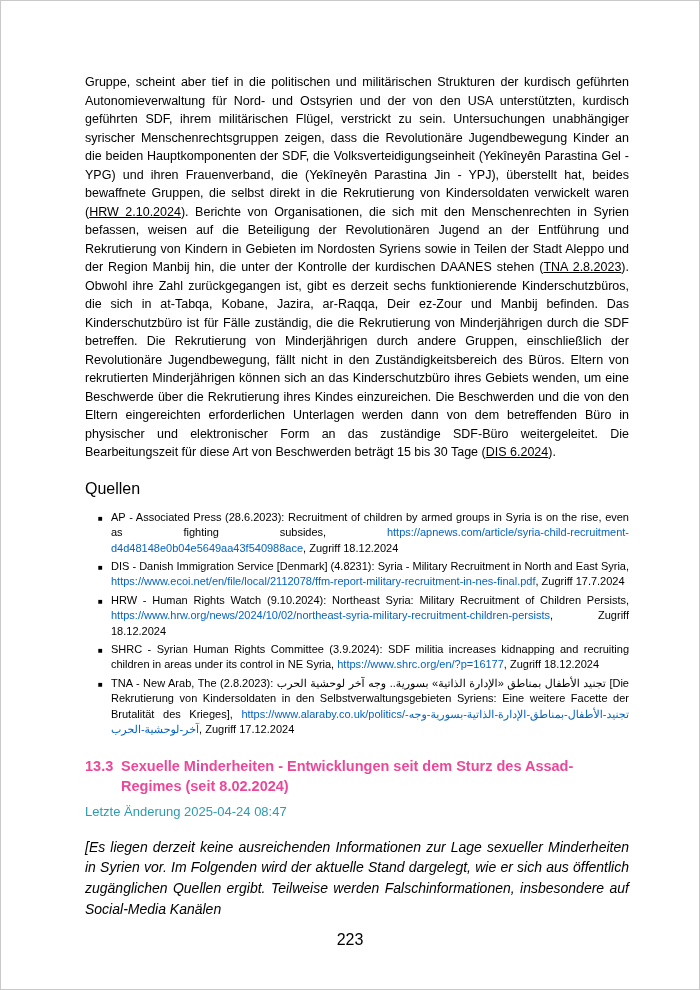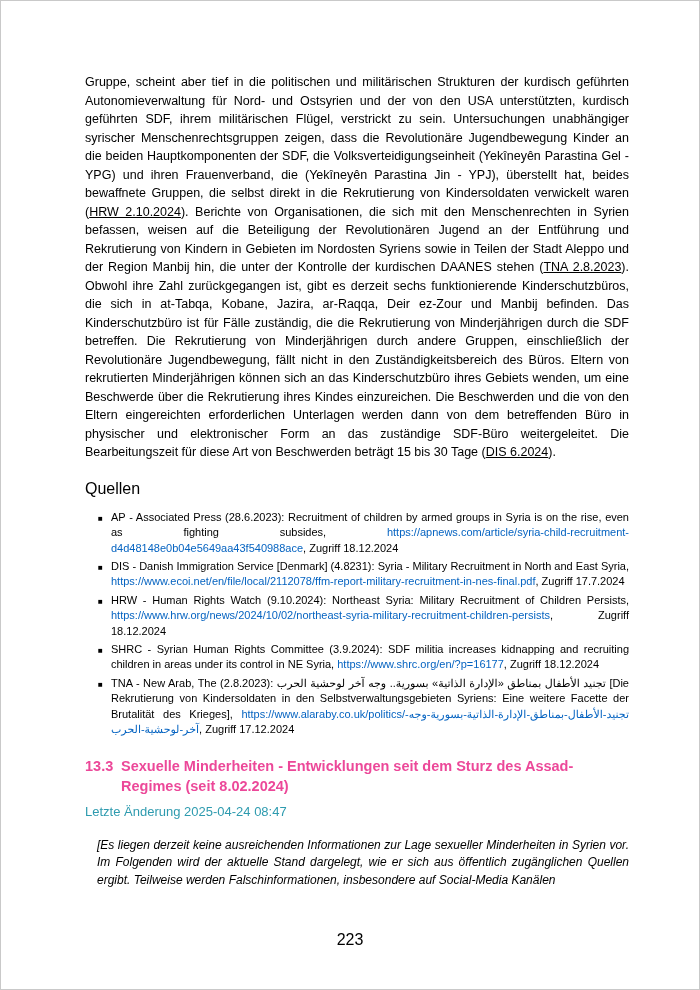--- a/index.html
+++ b/index.html
@@ -72,22 +72,22 @@
   .section-heading .sec-title{
     flex:1;
   }
   .last-change{
     margin:7px 0 0 0;
     color:#2E9BAF;
     font-size:13px;
     line-height:1.4;
   }
   .italic-par{
-    margin:15px 0 0 12px;
-    font-size:12px;
+    margin:15px 0 0 0;
+    font-size:14px;
     line-height:1.48;
     text-align:justify;
     font-style:italic;
     hyphens:auto;
   }
   .page-number{
     position:absolute;
     left:0;right:0;
     bottom:40px;
     text-align:center;

